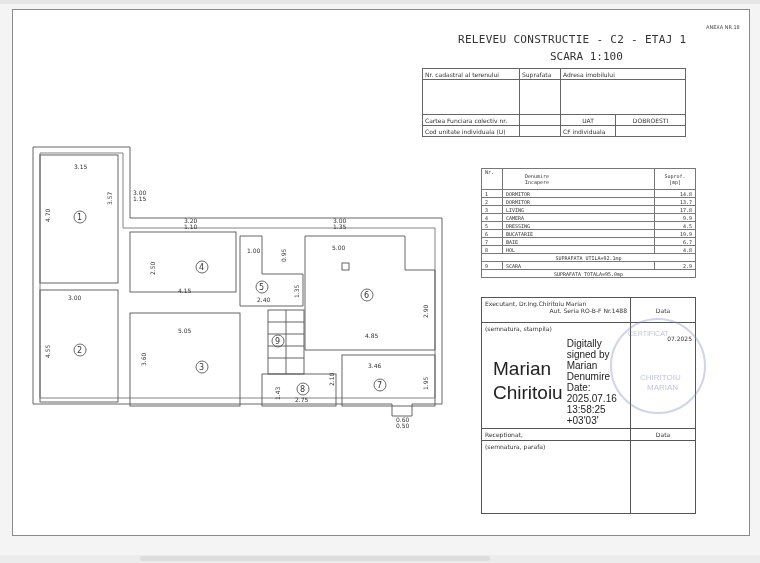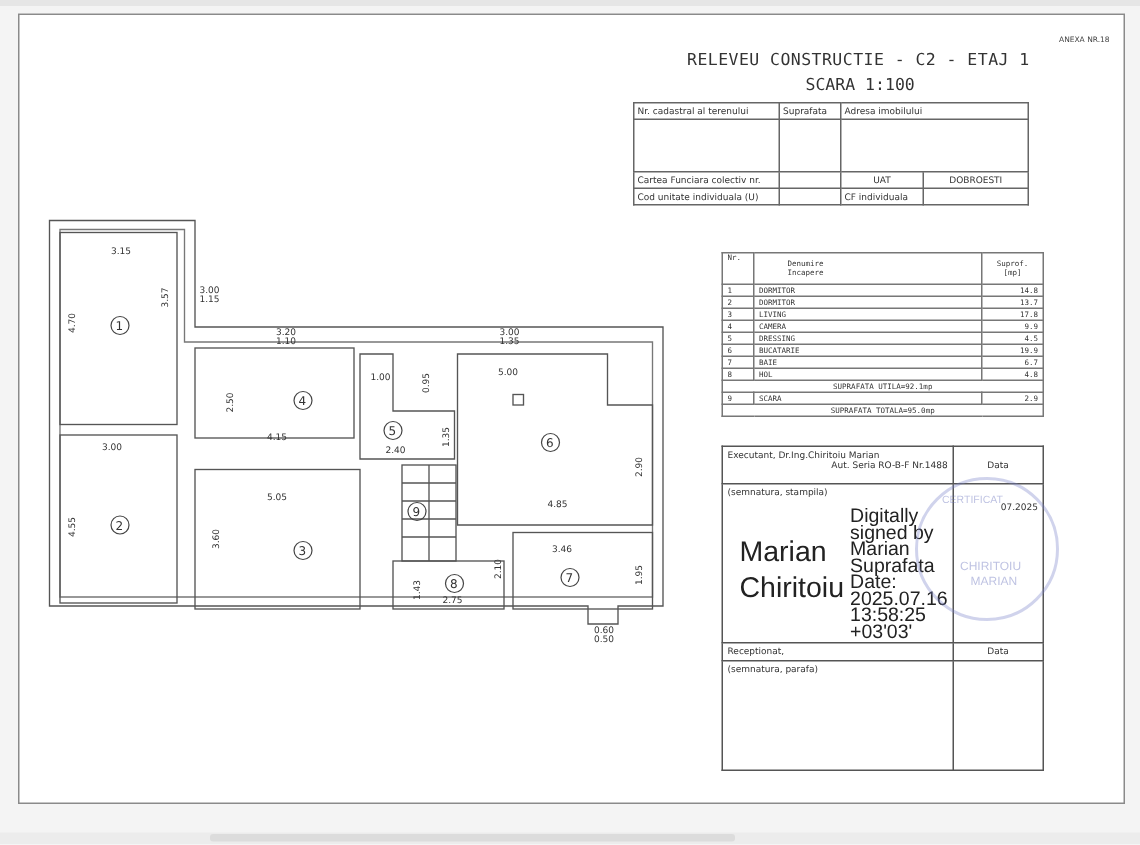--- a/index.html
+++ b/index.html
@@ -3,32 +3,32 @@
 <meta charset="utf-8">
 <style>
   html, body { margin:0; padding:0; }
   body { width:760px; height:563px; background:#f4f4f4; position:relative; overflow:hidden; font-family:"DejaVu Sans", sans-serif; color:#333; }
   .topbar { position:absolute; left:0; top:0; width:760px; height:4px; background:#e6e6e6; }
   .page { position:absolute; left:12px; top:9px; width:738px; height:527px; background:#fff; border:1px solid #8a8a8a; box-sizing:border-box; }
   .bottombar { position:absolute; left:0; top:555px; width:760px; height:8px; background:#ececec; }
   .bottombar .thumb { position:absolute; left:140px; top:1px; width:350px; height:5px; background:#dcdcdc; border-radius:2px; }
   .anexa { position:absolute; left:706px; top:24px; font-size:5px; color:#444; }
   .title { position:absolute; left:458px; top:33px; width:300px; font-size:11px; color:#333; letter-spacing:0.3px; font-family:"DejaVu Sans Mono", monospace; }
-  .subtitle { position:absolute; left:537px; top:50px; font-size:11px; color:#333; font-family:"DejaVu Sans Mono", monospace; }
+  .subtitle { position:absolute; left:550px; top:50px; font-size:11px; color:#333; font-family:"DejaVu Sans Mono", monospace; }
   table { border-collapse:collapse; }
   .t1 { position:absolute; left:422px; top:68px; width:264px; font-size:6px; }
   .t1 td { border:1px solid #666; padding:1px 2px; height:8px; white-space:nowrap; }
   .t2 { position:absolute; left:481px; top:168px; width:215px; font-size:5px; font-family:"DejaVu Sans Mono", monospace; }
   .t2 td { border:1px solid #777; padding:0 3px; height:7px; white-space:nowrap; }
   .t2 .num { text-align:right; }
   .t2 .c { text-align:center; }
   .t3 { position:absolute; left:481px; top:297px; width:215px; font-size:6px; }
   .t3 td { border:1px solid #555; padding:2px 3px; vertical-align:top; }
   .sig-name { font-family:"Liberation Sans", sans-serif; font-size:19px; color:#222; line-height:24px; }
-  .sig-detail { font-family:"Liberation Sans", sans-serif; font-size:13px; color:#222; line-height:11px; }
+  .sig-detail { font-family:"Liberation Sans", sans-serif; font-size:10px; color:#222; line-height:11px; }
   .stamp { position:absolute; left:610px; top:318px; width:92px; height:92px; border:2px solid rgba(120,130,200,0.35); border-radius:50%; }
   .stamp-text { position:absolute; font-size:7px; color:rgba(110,120,190,0.45); font-family:"Liberation Sans", sans-serif; }
   .plan { position:absolute; left:0; top:0; width:760px; height:563px; }
   .dim { font-size:6px; fill:#333; font-family:"DejaVu Sans", sans-serif; }
   .rnum { font-size:8px; fill:#333; font-family:"DejaVu Sans", sans-serif; }
 </style>
 </head>
 <body>
 
 <div class="topbar"></div>
@@ -139,21 +139,21 @@
   <tr>
     <td style="height:70px;position:relative">
       <div>(semnatura, stampila)</div>
       <div style="display:flex;align-items:center;margin-top:4px;margin-left:8px">
         <div>
           <div class="sig-name">Marian</div>
           <div class="sig-name">Chiritoiu</div>
         </div>
         <div style="margin-left:4px;margin-top:2px">
           <div class="sig-detail">Digitally signed by</div>
-          <div class="sig-detail">Marian Suprafata</div>
+          <div class="sig-detail">Marian Denumire</div>
           <div class="sig-detail">Date: 2025.07.16</div>
           <div class="sig-detail">13:58:25 +03'03'</div>
         </div>
       </div>
     </td>
     <td style="text-align:right;padding-top:12px">07.2025</td>
   </tr>
   <tr>
     <td>Receptionat,</td>
     <td style="text-align:center">Data</td>

